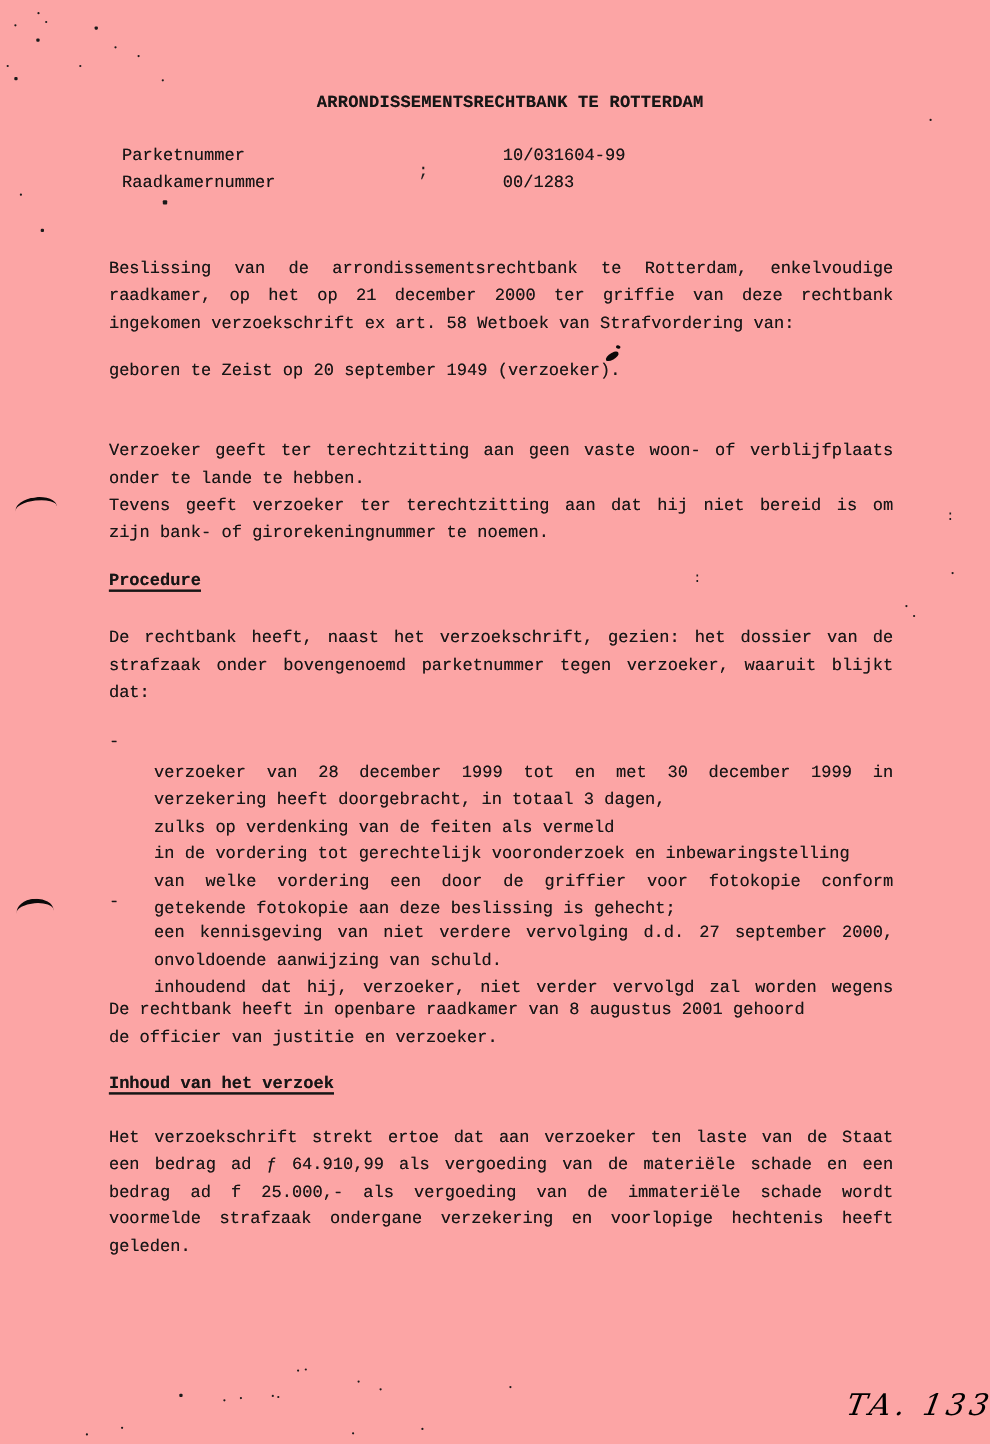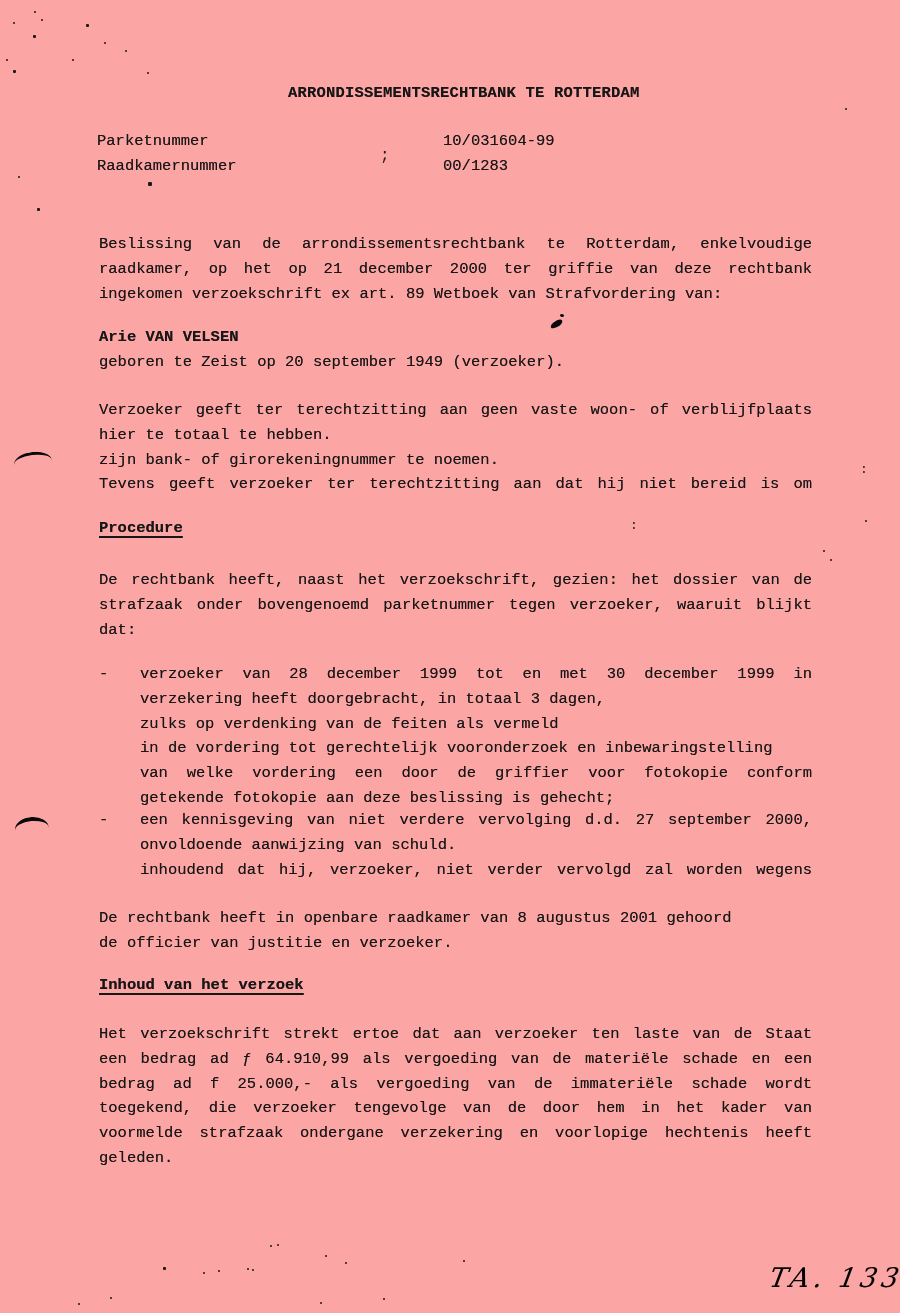--- a/index.html
+++ b/index.html
@@ -14,38 +14,38 @@
     color:#161616;
     text-shadow:0 0 0.4px rgba(0,0,0,.55);
   }
   .abs { position:absolute; }
   .doc-title {
     left:288px; top:84px;
     font-weight:bold;
     letter-spacing:0.2px;
     white-space:nowrap;
   }
-  .fields { left:97px; top:132px; width:713px; }
+  .fields { left:111px; top:132px; width:713px; }
   .field-row { position:relative; height:24.8px; }
   .field-row .value { position:absolute; left:346px; top:0; white-space:nowrap;text-align:center; }
   .para { left:99px; width:713px; }
   .line { line-height:24.8px; white-space:nowrap; }
   .line.j { white-space:normal; text-align:justify; text-align-last:justify; }
   .bold { font-weight:bold; }
   .heading {
     left:99px;
     font-weight:bold;
     text-decoration:underline;
     text-underline-offset:4px;
     text-decoration-thickness:1.5px;
     white-space:nowrap;
   }
   .bullet { left:99px; width:713px; }
   .bullet .dash { position:absolute; left:0; top:0; line-height:24.8px; }
-  .bullet .blines { margin-left:41px; }
+  .bullet .blines { margin-left:41px;margin-top:28px; }
   .bullet .blines .line.j { text-align:justify; text-align-last:justify; }
   #intro      { top:232px; }
   #applicant  { top:325px; }
   #statement  { top:398px; }
   #h-proc     { top:519px; }
   #proc-para  { top:568px; }
   #bullet1    { top:662px; }
   #bullet2    { top:808px; }
   #closing    { top:906px; }
   #h-req      { top:976px; }
@@ -92,33 +92,32 @@
     </div>
     <div class="field-row">
       <span>Raadkamernummer</span>
       <span class="value">00/1283</span>
     </div>
   </div>
 
   <div id="intro" class="abs para">
       <div class="line j">Beslissing van de arrondissementsrechtbank te Rotterdam, enkelvoudige</div>
       <div class="line j">raadkamer, op het op 21 december 2000 ter griffie van deze rechtbank</div>
-      <div class="line">ingekomen verzoekschrift ex art. 89 Wetboek van Strafvordering van:</div>
+      <div class="line">ingekomen verzoekschrift ex art. 58 Wetboek van Strafvordering van:</div>
     </div>
 
   <div id="applicant" class="abs para">
-    <div class="line bold">Arie VAN VELSEN</div>
     <div class="line">geboren te Zeist op 20 september 1949 (verzoeker).</div>
   </div>
 
   <div id="statement" class="abs para">
       <div class="line j">Verzoeker geeft ter terechtzitting aan geen vaste woon- of verblijfplaats</div>
-      <div class="line">hier te totaal te hebben.</div>
+      <div class="line">onder te lande te hebben.</div>
+      <div class="line j">Tevens geeft verzoeker ter terechtzitting aan dat hij niet bereid is om</div>
       <div class="line">zijn bank- of girorekeningnummer te noemen.</div>
-      <div class="line j">Tevens geeft verzoeker ter terechtzitting aan dat hij niet bereid is om</div>
     </div>
 
   <div id="h-proc" class="abs heading">Procedure</div>
 
   <div id="proc-para" class="abs para">
       <div class="line j">De rechtbank heeft, naast het verzoekschrift, gezien: het dossier van de</div>
       <div class="line j">strafzaak onder bovengenoemd parketnummer tegen verzoeker, waaruit blijkt</div>
       <div class="line">dat:</div>
     </div>
 
@@ -147,21 +146,20 @@
       <div class="line">De rechtbank heeft in openbare raadkamer van 8 augustus 2001 gehoord</div>
       <div class="line">de officier van justitie en verzoeker.</div>
     </div>
 
   <div id="h-req" class="abs heading">Inhoud van het verzoek</div>
 
   <div id="req-para" class="abs para">
       <div class="line j">Het verzoekschrift strekt ertoe dat aan verzoeker ten laste van de Staat</div>
       <div class="line j">een bedrag ad ƒ 64.910,99 als vergoeding van de materiële schade en een</div>
       <div class="line j">bedrag ad f 25.000,- als vergoeding van de immateriële schade wordt</div>
-      <div class="line j">toegekend, die verzoeker tengevolge van de door hem in het kader van</div>
       <div class="line j">voormelde strafzaak ondergane verzekering en voorlopige hechtenis heeft</div>
       <div class="line">geleden.</div>
     </div>
 
   <div class="abs handwritten">TA. 133</div>
 
   <div id="arc1" class="abs arc"></div>
   <div id="arc2" class="abs arc"></div>
   <div id="smudge1" class="abs smudge"></div>
   <div id="smudge2" class="abs smudge"></div>

